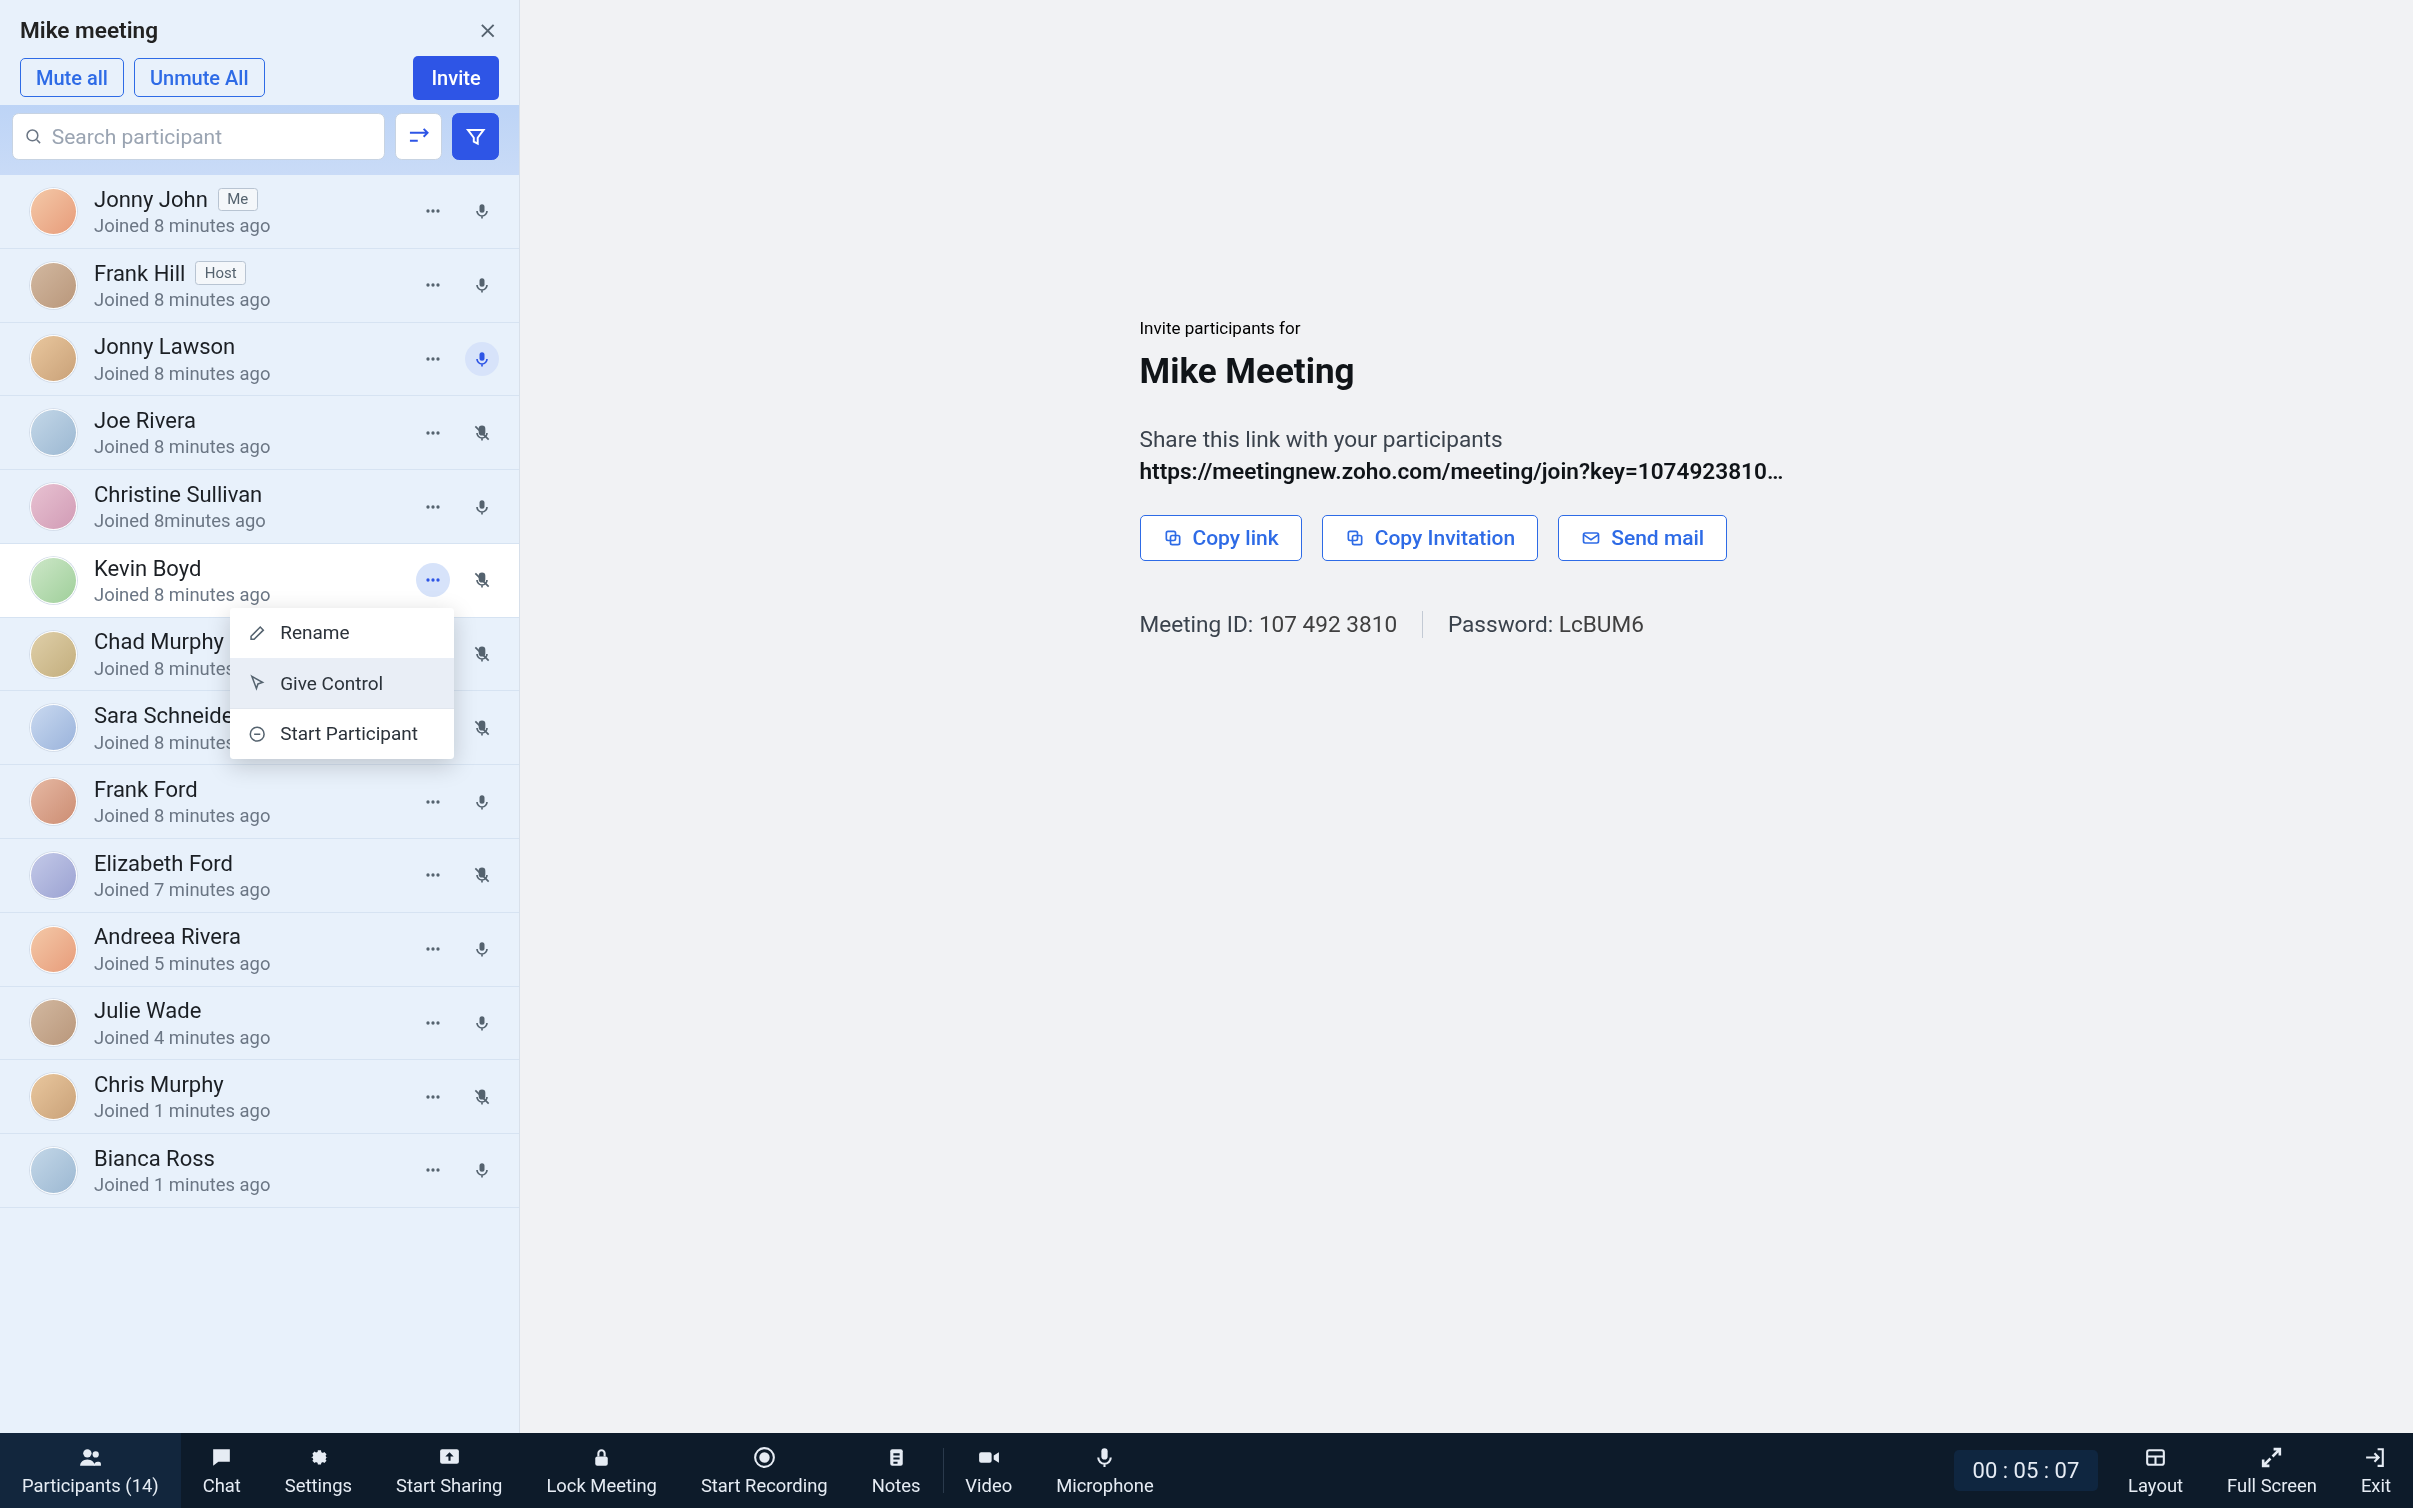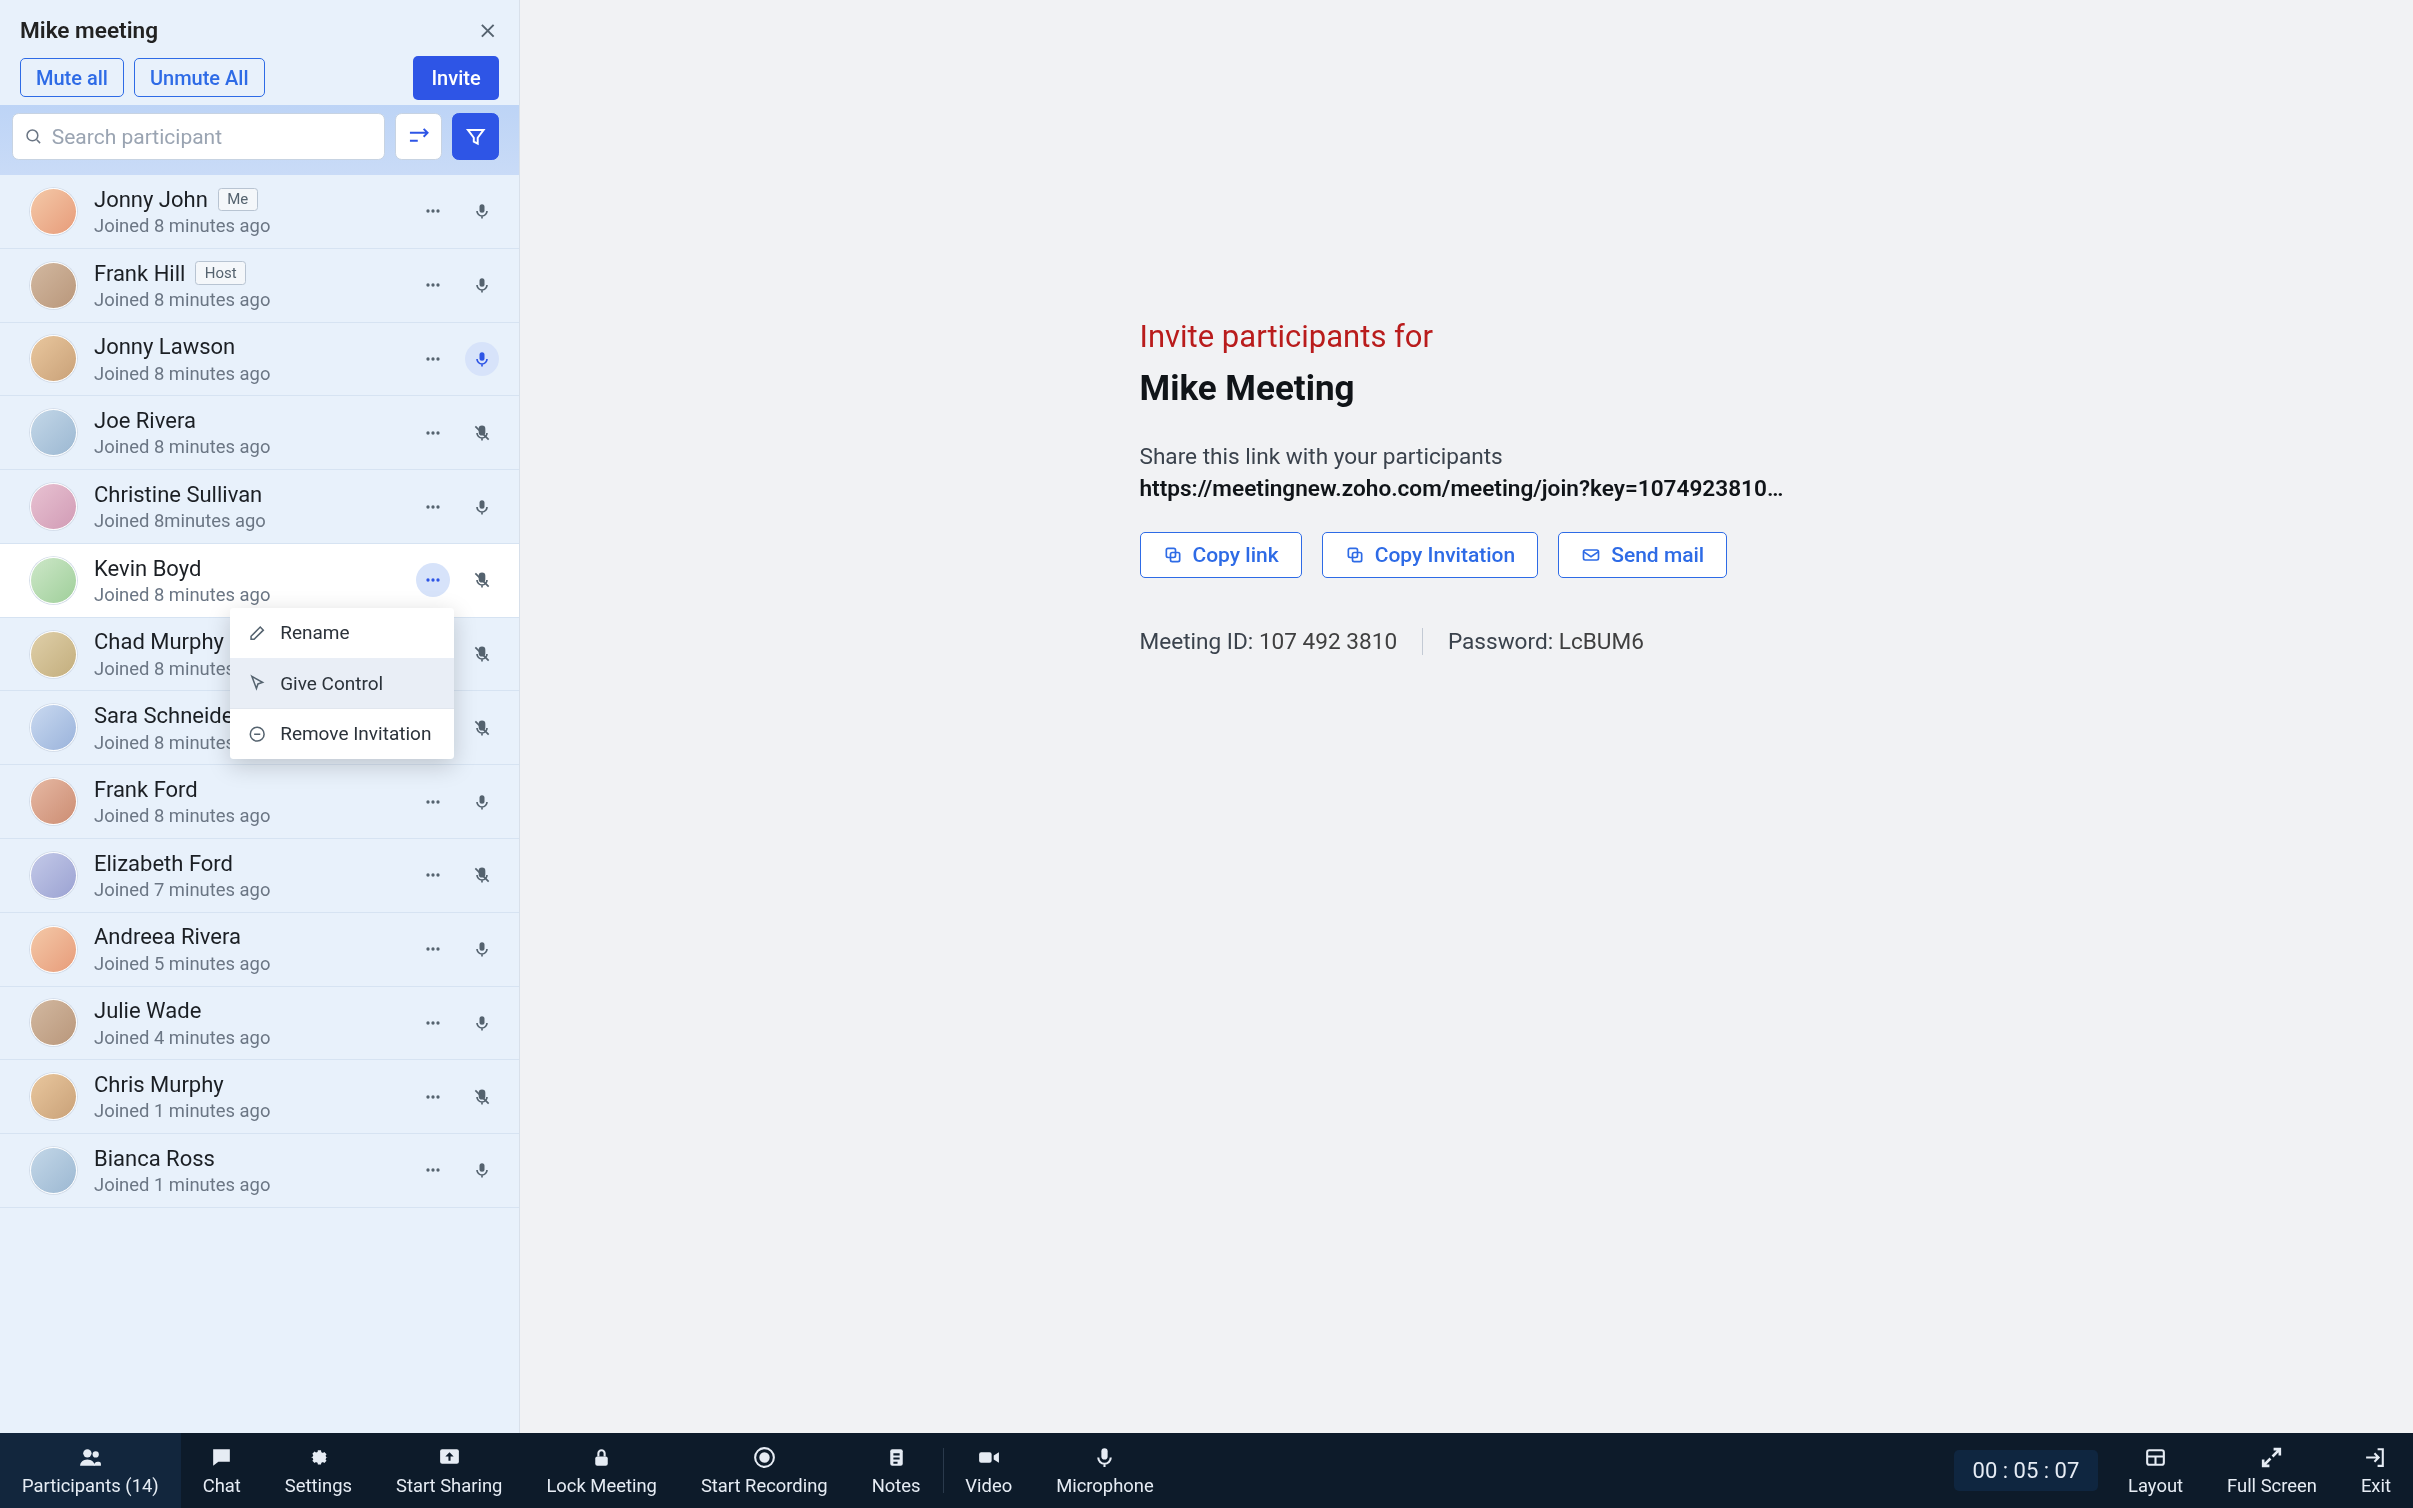--- a/index.html
+++ b/index.html
@@ -159,21 +159,21 @@
     padding: 13.4px 18.4px;
     font-size: 19px; color:#2b323a;
     cursor:pointer;
   }
   .ctx-item.hl { background:#e9eef6; }
   .ctx-item svg { width:18.4px; height:18.4px; color:#55636f; }
   .ctx-sep { height:0.8px; background:#e1e6ee; }
 
   
   .invite-card { width: 654px; color:#2b323a; }
-  .invite-lead { font-size:31px; color:#b91c1c; }
+  .invite-lead { font-size:17px; color:#000000; }
   .invite-title { font-size:35px; font-weight:700; margin: 13.4px 0 34px; color:#101418; }
   .invite-sub { font-size:22.6px; color:#3a424c; }
   .invite-link { font-size:22.6px; font-weight:600; color:#101418; margin-top:5px; white-space:nowrap; overflow:hidden; text-overflow:ellipsis; }
   .invite-buttons { display:flex; gap:20px; margin: 30px 0 50px; }
   .ibtn {
     border:1.7px solid #2e6be6; color:#2e6be6; background:#fff;
     border-radius:5px; padding: 10px 22px; font-size:21px; font-weight:500;
     display:flex; align-items:center; gap:10px; cursor:pointer;
   }
   .ibtn svg { width:20px; height:20px; }
@@ -419,21 +419,21 @@
                 <path d="M5 3l14 8-6 2-2 6z"></path>
               </svg>
               <span>Give Control</span>
             </div>
             <div class="ctx-sep"></div>
             <div class="ctx-item">
               <svg viewBox="0 0 24 24" fill="none" stroke="currentColor" stroke-width="2">
                 <circle cx="12" cy="12" r="9"></circle>
                 <path d="M8 12h8"></path>
               </svg>
-              <span>Remove Invitation</span>
+              <span>Start Participant</span>
             </div>
           </div>
         </div>
         <div class="prow">
           <div class="avatar av6"></div>
           <div class="pinfo">
             <div class="pname-row">
               <span class="pname">Chad Murphy</span>
             </div>
             <div class="pjoined">Joined 8 minutes ago</div>

